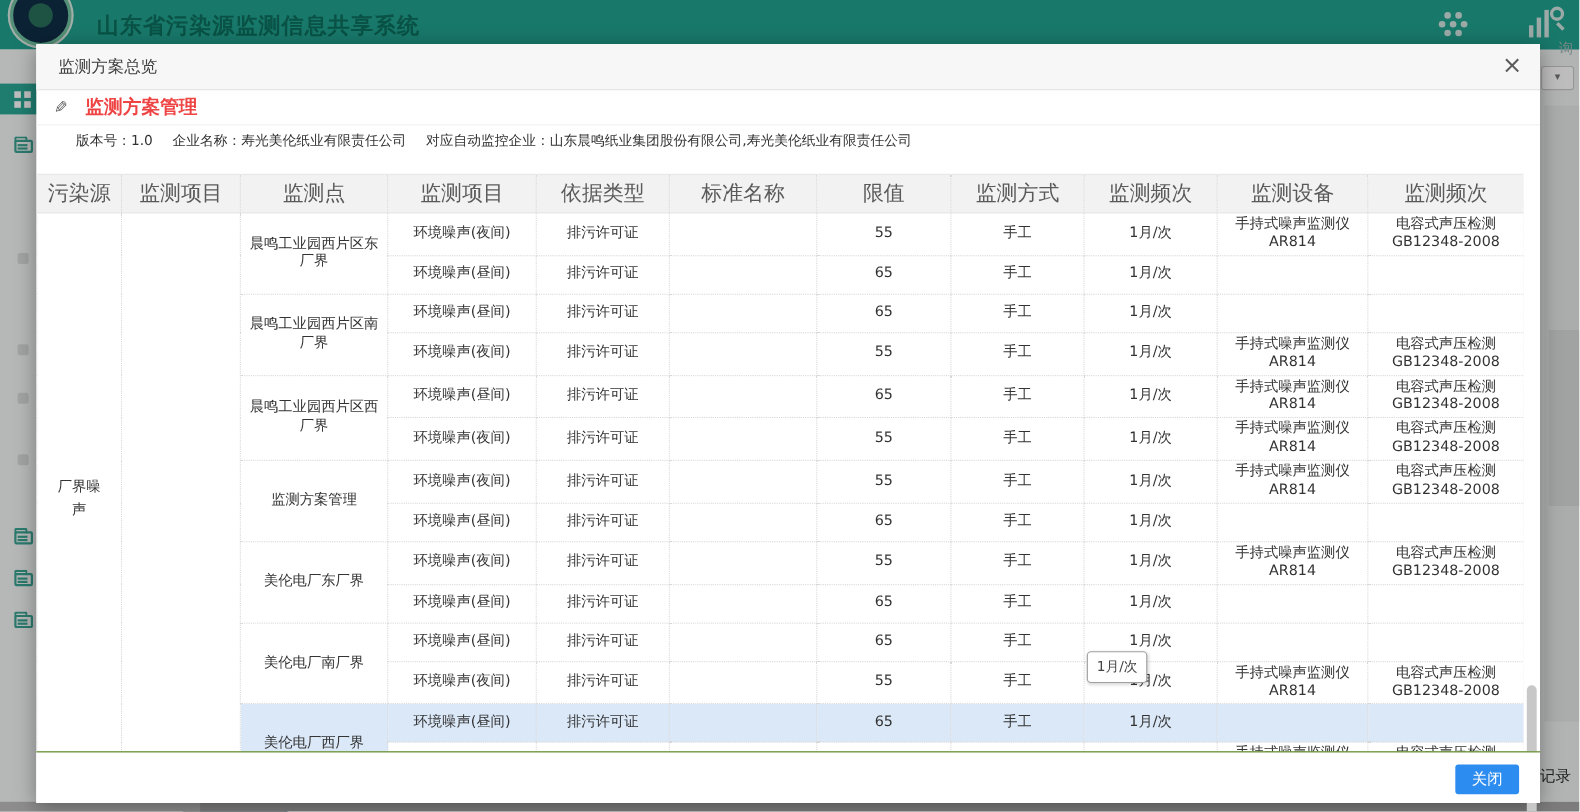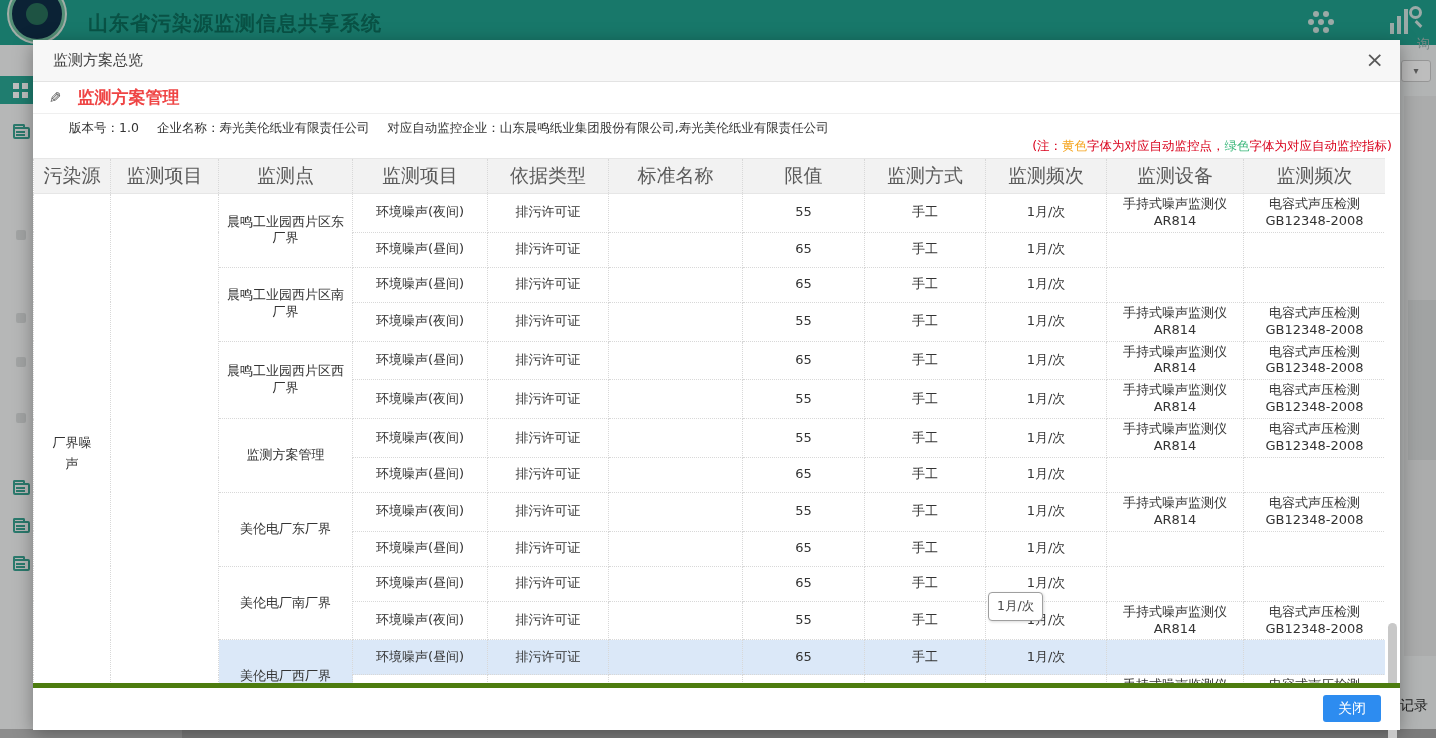--- a/index.html
+++ b/index.html
@@ -76,21 +76,21 @@
        border:1px dotted #d8d8d8; border-top:1px solid #e6e6e6; border-bottom:1px solid #e6e6e6; }
   td { height:35px; font-size:13px; color:#333; text-align:center; vertical-align:middle;
        border:1px dotted #d8d8d8; padding:2px 5px; line-height:1.3; background:#fff; }
   tr.hl-row td { background:#dbe8f8; }
   td.hl-cell { background:#dbe8f8; }
   .narrow { display:inline-block; width:42px; line-height:1.6; }
 
   .scroll-gutter { position:absolute; right:0; top:118px; width:15px; height:525px; background:#fff; }
   .scroll-thumb { position:absolute; right:3px; top:465px; width:9px; height:175px; background:#c8c8c8; border-radius:5px; }
 
-  .m-footer { position:absolute; left:0; bottom:0; width:100%; height:47px; border-top:5px solid #4d7c0f; background:#fff;padding-left:40px; }
+  .m-footer { position:absolute; left:0; bottom:0; width:100%; height:47px; border-top:1px solid #4d7c0f; background:#fff;padding-left:40px; }
   .close-btn { position:absolute; right:19px; bottom:8px; width:58px; height:27px; background:#2d8cf0;
        color:#fff; font-size:14px; border:none; border-radius:3px; cursor:pointer; font-family:inherit; }
 
   .tooltip { position:absolute; left:988px; top:592px; z-index:30; background:#fff; border:1px solid #9f9f9f;
        border-radius:4px; padding:5px 8px; font-size:12.5px; color:#444; box-shadow:1px 1px 3px rgba(0,0,0,0.15); }
 </style>
 </head>
 <body>
 
 <div class="screen">
@@ -162,23 +162,20 @@
     </div>
     <div class="m-section">
       <span class="pen-ic">✎</span>
       <span class="m-section-title">监测方案管理</span>
     </div>
     <div class="m-info">
       <div class="info-line">
         <span class="lbl">版本号：</span><span>1.0</span><span class="gap"></span>
         <span class="lbl">企业名称：</span><span>寿光美伦纸业有限责任公司</span><span class="gap"></span>
         <span class="lbl">对应自动监控企业：</span><span>山东晨鸣纸业集团股份有限公司,寿光美伦纸业有限责任公司</span>
-      </div>
-      <div class="note-line">
-        <span>(注：</span><span class="yw">黄色</span><span>字体为对应自动监控点，</span><span class="gw">绿色</span><span>字体为对应自动监控指标)</span>
       </div>
     </div>
 
     <div class="tbl-wrap">
       <table>
         <colgroup>
           <col style="width:77px">
             <col style="width:108px">
             <col style="width:134px">
             <col style="width:135px">

